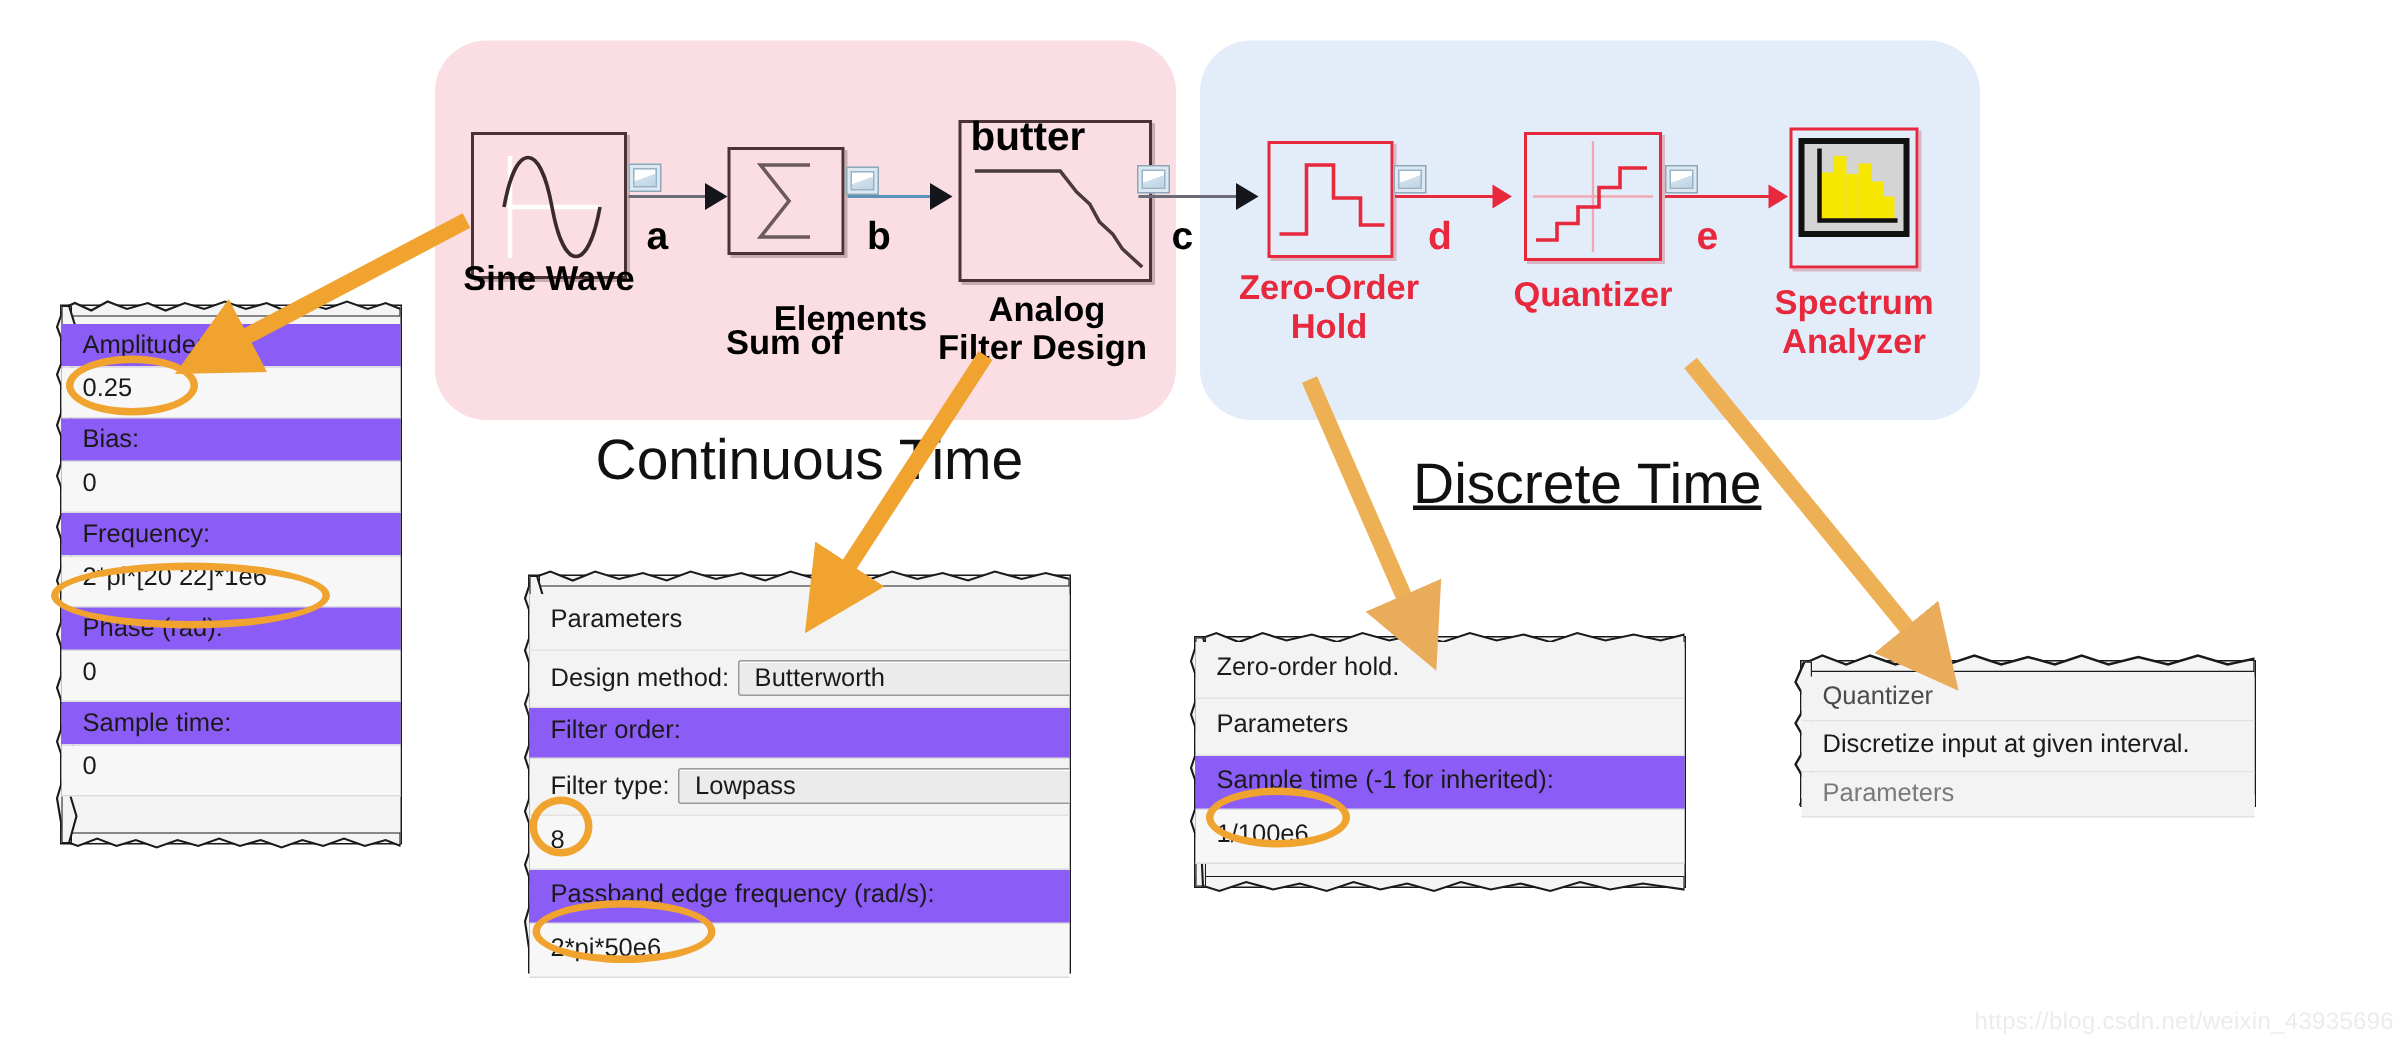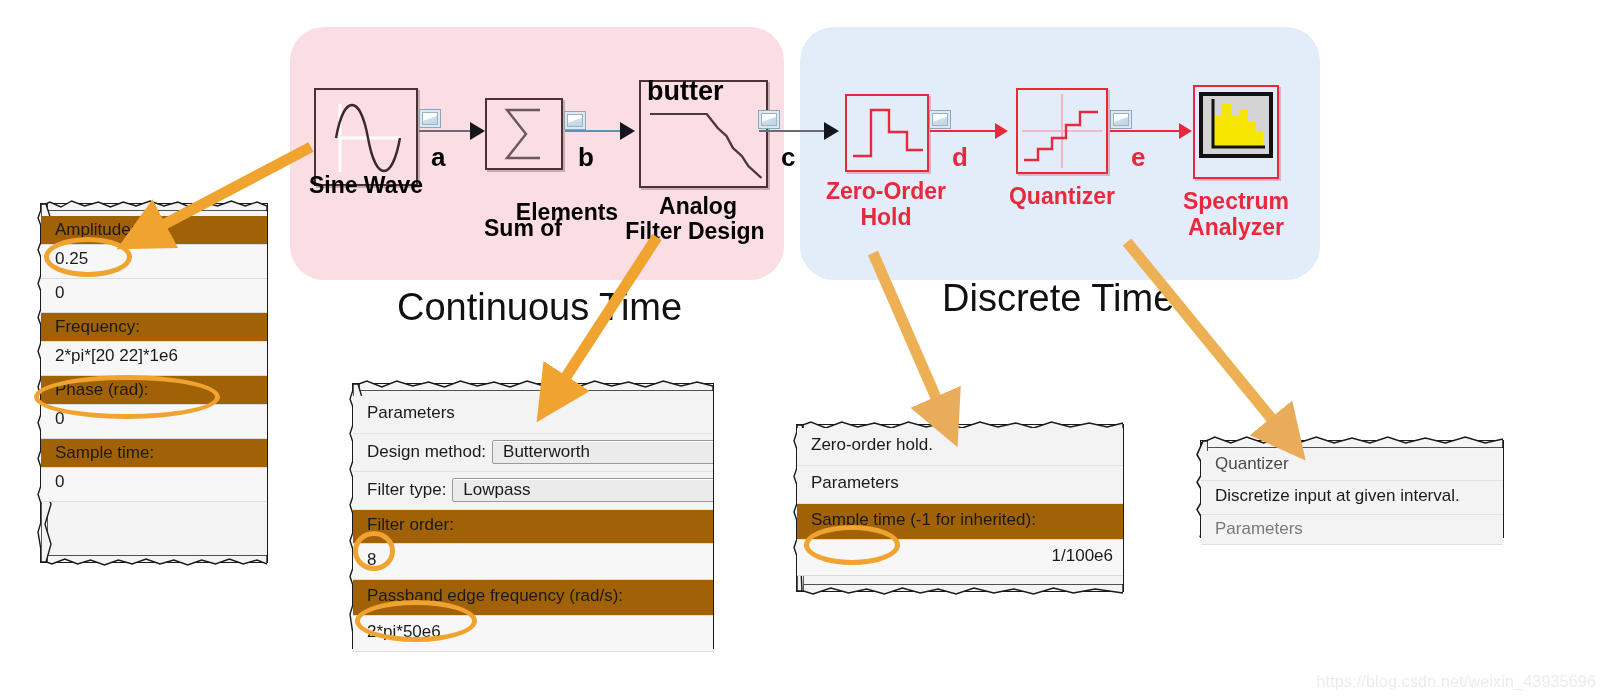--- a/index.html
+++ b/index.html
@@ -12,21 +12,21 @@
   
   .region{position:absolute;border-radius:34px;}
   #region-continuous{left:290px;top:27px;width:494px;height:253px;background:#fadee4;}
   #region-discrete{left:800px;top:27px;width:520px;height:253px;background:#e3edf9;}
 
   .region-label{
     position:absolute;font-size:38px;color:#111;letter-spacing:0px;
     font-family:"Liberation Sans", sans-serif;white-space:nowrap;
   }
   #label-continuous{left:397px;top:286px;}
-  #label-discrete{left:942px;top:277px;}
+  #label-discrete{left:942px;top:302px;text-decoration:underline;}
 
   
   .block{position:absolute;box-sizing:border-box;background:transparent;}
   .block .frame{
     position:absolute;left:0;top:0;width:100%;height:100%;
     box-sizing:border-box;
   }
   .frame-dark{border:2px solid #4a3235;box-shadow:2px 2px 0 rgba(80,60,60,.30);}
   .frame-red{border:2.5px solid #e8283c;box-shadow:2px 2px 0 rgba(190,60,70,.30);}
   .block svg{position:absolute;left:0;top:0;width:100%;height:100%;display:block;}
@@ -73,21 +73,21 @@
   .panel .torn.left{top:0;left:-7px;height:100%;width:14px;}
   .panel .torn.right{top:0;right:-7px;height:100%;width:14px;}
 
   .row{
     position:relative;box-sizing:border-box;
     padding:4px 10px 4px 14px;
     border-bottom:1px solid #dcdcdc;
     white-space:nowrap;overflow:hidden;
   }
   .row.val{background:#f7f7f7;}
-  .row.lab{background:#a16207;}
+  .row.lab{background:#8b5cf6;}
   .row.plain{background:#f3f3f3;border-bottom:1px solid #e2e2e2;}
   .inline-lab{display:inline-block;}
   .dropdown{
     display:inline-block;background:#ebebeb;
     border:1px solid #9a9a9a;border-radius:2px;
     padding:1px 10px;margin-left:6px;
     box-shadow:inset 0 1px 0 #fff;
   }
 
   
@@ -225,20 +225,21 @@
   </svg>
   <svg class="torn left" viewBox="0 0 14 360" preserveAspectRatio="none" width="14">
     <path d="M9,0 L4,14 L10,30 L4,46 L10,62 L4,80 L10,96 L4,114 L10,130 L4,148 L10,166 L4,184 L10,202 L4,220 L10,238 L4,256 L10,274 L4,292 L10,310 L4,330 L9,360 L14,360 L14,0 Z" fill="#f4f4f4" stroke="#1a1a1a" stroke-width="1.4"></path>
   </svg>
   <svg class="torn right" viewBox="0 0 14 360" preserveAspectRatio="none" width="14">
     <path d="M5,0 L10,16 L4,32 L10,50 L4,68 L10,86 L4,104 L10,122 L4,140 L10,158 L4,176 L10,194 L4,212 L10,230 L4,248 L10,266 L4,284 L10,302 L4,322 L10,342 L5,360 L0,360 L0,0 Z" fill="#f4f4f4" stroke="#1a1a1a" stroke-width="1.4"></path>
   </svg>
 
   <div class="row lab" style="margin-top:12px;">Amplitude:</div>
   <div class="row val" style="height:34px;">0.25</div>
+  <div class="row lab">Bias:</div>
   <div class="row val" style="height:34px;">0</div>
   <div class="row lab">Frequency:</div>
   <div class="row val" style="height:34px;">2*pi*[20 22]*1e6</div>
   <div class="row lab">Phase (rad):</div>
   <div class="row val" style="height:34px;">0</div>
   <div class="row lab">Sample time:</div>
   <div class="row val" style="height:34px;">0</div>
 </div>
 
 <div class="panel" id="panel-filter" style="left:352px;top:383px;width:362px;height:266px;">
@@ -252,24 +253,24 @@
     <path d="M9,0 L4,15 L10,32 L4,50 L10,68 L4,86 L10,104 L4,122 L10,140 L4,158 L10,176 L4,194 L10,212 L4,232 L9,266 L14,266 L14,0 Z" fill="#f4f4f4" stroke="#1a1a1a" stroke-width="1.4"></path>
   </svg>
   <svg class="torn right" viewBox="0 0 14 266" preserveAspectRatio="none" width="14">
     <path d="M5,0 L10,17 L4,34 L10,52 L4,70 L10,88 L4,106 L10,124 L4,142 L10,160 L4,178 L10,196 L4,214 L10,234 L5,266 L0,266 L0,0 Z" fill="#f4f4f4" stroke="#1a1a1a" stroke-width="1.4"></path>
   </svg>
 
   <div class="row plain" style="margin-top:12px;height:38px;padding-top:7px;">Parameters</div>
   <div class="row plain" style="height:38px;padding-top:6px;">
     <span class="inline-lab">Design method:</span><span class="dropdown" style="width:215px;">Butterworth</span>
   </div>
+  <div class="row lab" style="height:34px;padding-top:5px;">Filter order:</div>
   <div class="row plain" style="height:38px;padding-top:6px;">
     <span class="inline-lab">Filter type:</span><span class="dropdown" style="width:248px;">Lowpass</span>
   </div>
-  <div class="row lab" style="height:34px;padding-top:5px;">Filter order:</div>
   <div class="row val" style="height:36px;padding-top:6px;">8</div>
   <div class="row lab" style="height:36px;padding-top:6px;">Passband edge frequency (rad/s):</div>
   <div class="row val" style="height:36px;padding-top:6px;">2*pi*50e6</div>
 </div>
 
 <div class="panel" id="panel-zoh" style="left:796px;top:424px;width:328px;height:168px;">
   <svg class="torn top" viewBox="0 0 328 14" preserveAspectRatio="none" height="14">
     <path d="M0,9 L14,4 L29,10 L45,4 L61,9 L78,5 L95,10 L112,4 L130,9 L148,5 L166,10 L184,4 L202,9 L220,5 L238,10 L256,4 L275,9 L294,5 L312,9 L328,5 L328,14 L0,14 Z" fill="#f4f4f4" stroke="#1a1a1a" stroke-width="1.4"></path>
   </svg>
   <svg class="torn bottom" viewBox="0 0 328 14" preserveAspectRatio="none" height="14">
@@ -278,21 +279,21 @@
   <svg class="torn left" viewBox="0 0 14 168" preserveAspectRatio="none" width="14">
     <path d="M9,0 L4,16 L10,34 L4,52 L10,70 L4,88 L10,106 L4,124 L10,142 L9,168 L14,168 L14,0 Z" fill="#f4f4f4" stroke="#1a1a1a" stroke-width="1.4"></path>
   </svg>
   <svg class="torn right" viewBox="0 0 14 168" preserveAspectRatio="none" width="14">
     <path d="M5,0 L10,18 L4,36 L10,54 L4,72 L10,90 L4,108 L10,126 L4,146 L5,168 L0,168 L0,0 Z" fill="#f4f4f4" stroke="#1a1a1a" stroke-width="1.4"></path>
   </svg>
 
   <div class="row plain" style="margin-top:3px;height:38px;padding-top:7px;">Zero-order hold.</div>
   <div class="row plain" style="height:38px;padding-top:7px;">Parameters</div>
   <div class="row lab" style="height:36px;padding-top:6px;">Sample time (-1 for inherited):</div>
-  <div class="row val" style="height:36px;padding-top:6px;text-align:right;">1/100e6</div>
+  <div class="row val" style="height:36px;padding-top:6px;">1/100e6</div>
 </div>
 
 <div class="panel" id="panel-quant" style="left:1200px;top:440px;width:304px;height:98px;">
   <svg class="torn top" viewBox="0 0 304 14" preserveAspectRatio="none" height="14">
     <path d="M0,9 L14,3 L30,9 L46,3 L63,9 L80,4 L98,9 L116,3 L134,9 L152,4 L170,9 L188,3 L206,9 L226,4 L246,9 L266,3 L286,9 L304,5 L304,14 L0,14 Z" fill="#f4f4f4" stroke="#1a1a1a" stroke-width="1.6"></path>
   </svg>
   <svg class="torn bottom" viewBox="0 0 304 14" preserveAspectRatio="none" height="14">
     <path d="M0,5 L18,9 L36,4 L54,9 L72,5 L92,9 L112,4 L132,9 L152,5 L172,9 L192,4 L212,9 L234,5 L256,9 L278,4 L304,9 L304,0 L0,0 Z" fill="#ffffff" stroke="#ffffff" stroke-width="1"></path>
   </svg>
   <svg class="torn left" viewBox="0 0 14 98" preserveAspectRatio="none" width="14">

